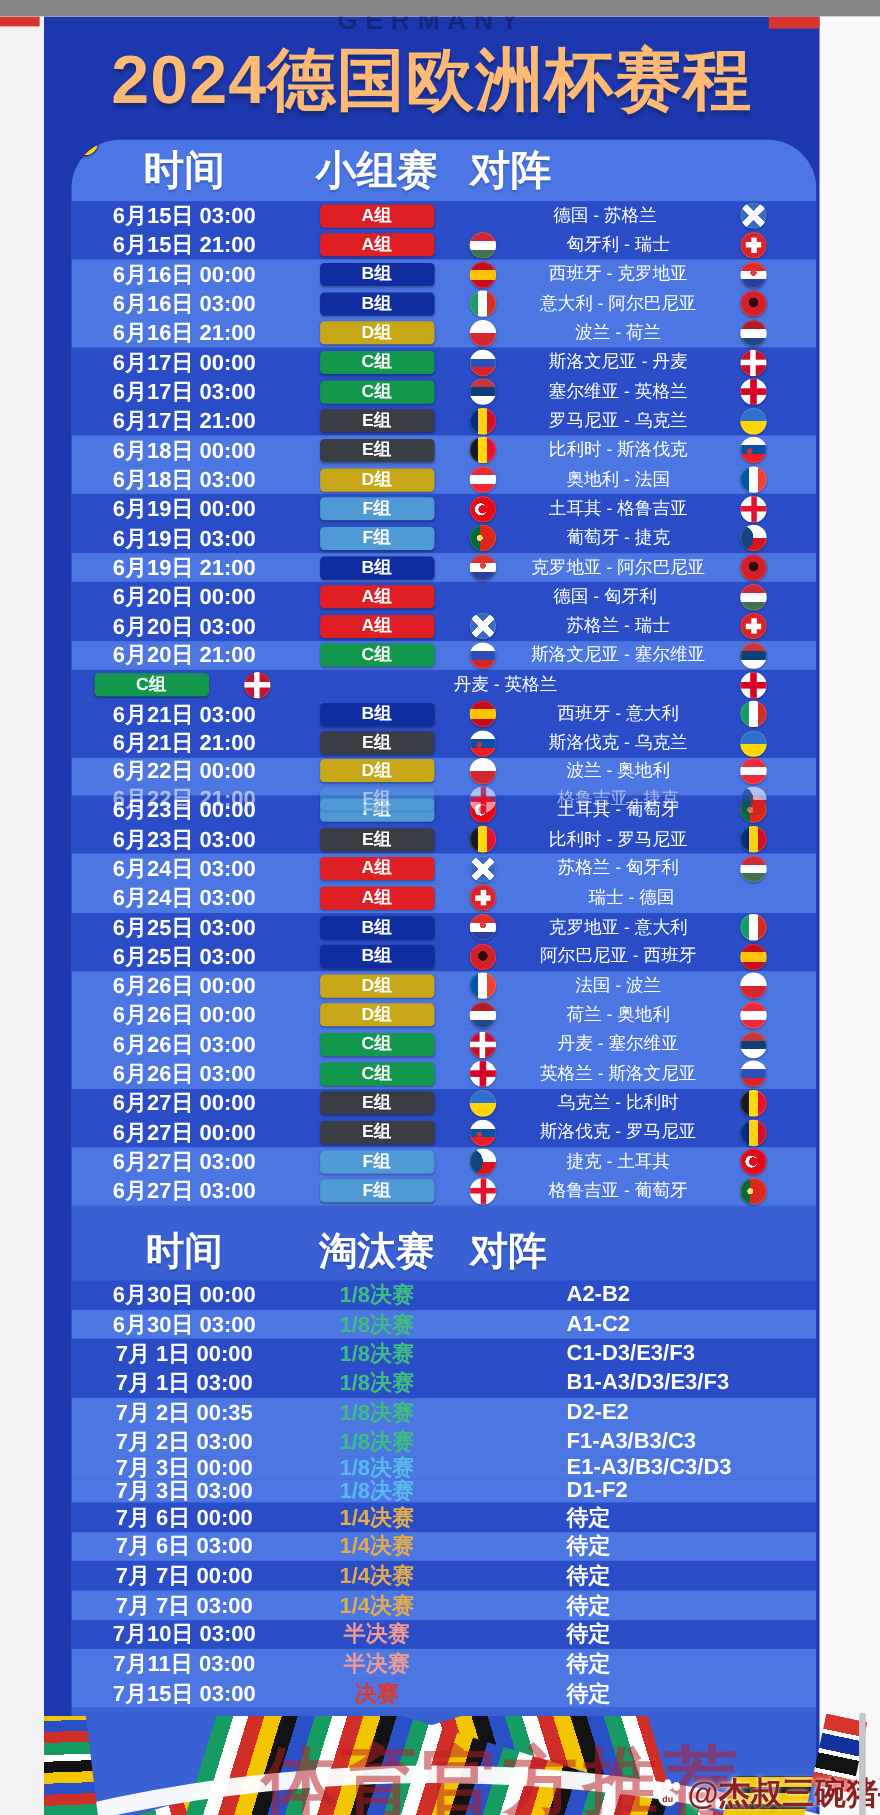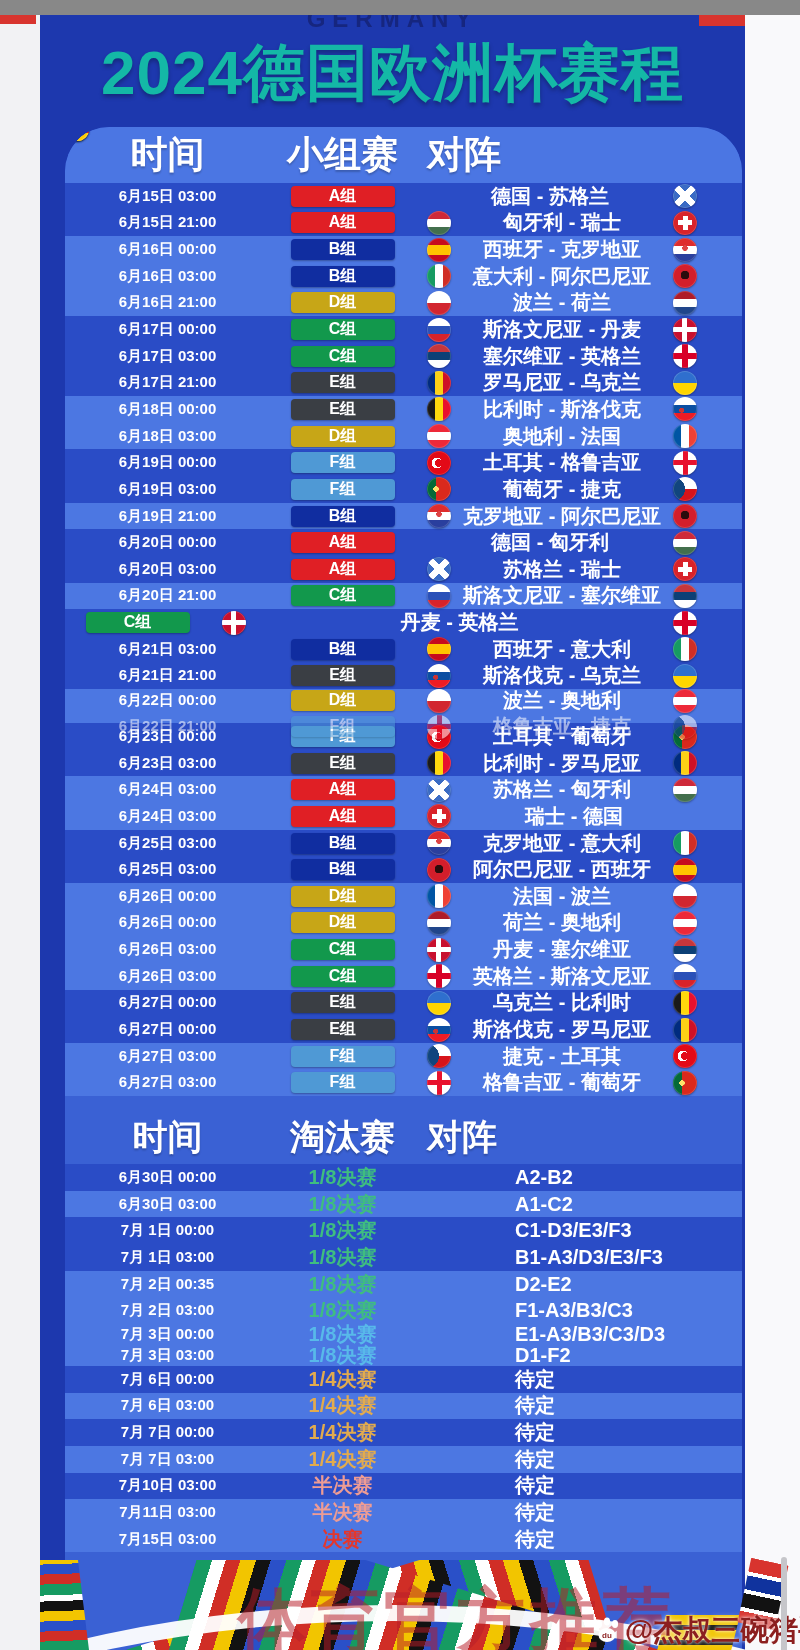--- a/index.html
+++ b/index.html
@@ -18,21 +18,21 @@
     position:absolute; left:40px; top:0; width:705px; height:1650px;
     background:var(--main-bg,#1d38ae); overflow:hidden;
   }
   .germany {
     position:absolute; top:-10px; left:0; width:100%;
     text-align:center; font-size:24px; font-weight:700; letter-spacing:7px;
     color:var(--germany,#16267f);
   }
   .title {
     position:absolute; top:16px; left:0; width:100%;
-    text-align:center; font-size:62px; font-weight:800; color:#14b8a6;
+    text-align:center; font-size:62px; font-weight:800; color:#fdba74;
     text-shadow:0 3px 4px rgba(0,0,0,.28); letter-spacing:1px;
   }
 
   .panel {
     position:absolute; left:25px; top:112px; width:677px; bottom:0;
     background:var(--panel,#3a61d4); border-radius:44px 44px 0 0; overflow:hidden;
   }
   .ghead {
     height:56px; display:flex; align-items:center;
     background:var(--header-band,#4b76e3); border-radius:44px 44px 0 0;
@@ -42,27 +42,27 @@
     height:54px; margin-top:14px; display:flex; align-items:center;
     color:#fff; font-weight:800; font-size:35px; text-shadow:0 2px 2px rgba(0,0,0,.22);
   }
   .c-time  { width:205px; text-align:center; flex-shrink:0; }
   .c-group { width:145px; display:flex; justify-content:center; align-items:center; flex-shrink:0; }
   .c-match { flex:1; display:flex; align-items:center; padding:0 45px 0 12px; min-width:0; }
 
   .row { display:flex; align-items:center; height:26.65px; }
   .band-dark  { background:var(--band-dark,#2a4cc6); }
   .band-light { background:var(--band-light,#4c77e2); }
-  .row .c-time { color:#fff; font-weight:700; font-size:15px; }
+  .row .c-time { color:#fff; font-weight:700; font-size:20px; }
   .badge {
     width:104px; height:21px; border-radius:4px; color:#fff;
     font-size:16px; font-weight:700; display:flex; align-items:center; justify-content:center;
     box-shadow:0 1px 2px rgba(0,0,0,.3);
   }
-  .vs-name { flex:1; text-align:center; color:#fff; font-weight:700; font-size:20px; white-space:nowrap; overflow:hidden; }
+  .vs-name { flex:1; text-align:center; color:#fff; font-weight:400; font-size:16px; white-space:nowrap; overflow:hidden; }
 
   .flag {
     width:24px; height:24px; border-radius:50%; flex-shrink:0;
     box-shadow:0 1px 2px rgba(0,0,0,.35), inset 0 0 0 1px rgba(255,255,255,.15);
     background-color:#ccc;
   }
   .flag.germany     { background:linear-gradient(to bottom,#1a1a1a 33%,#dd0000 33% 66%,#ffce00 66%); }
   .flag.scotland    { background-color:#3a6bc4; background-image:linear-gradient(45deg,transparent 41%,#fff 41% 59%,transparent 59%),linear-gradient(-45deg,transparent 41%,#fff 41% 59%,transparent 59%); }
   .flag.hungary     { background:linear-gradient(to bottom,#ce2939 33%,#ffffff 33% 66%,#436f4d 66%); }
   .flag.switzerland { background-color:#d8232a; background-image:linear-gradient(#fff,#fff),linear-gradient(#fff,#fff); background-size:14px 5px,5px 14px; background-position:center; background-repeat:no-repeat; }

